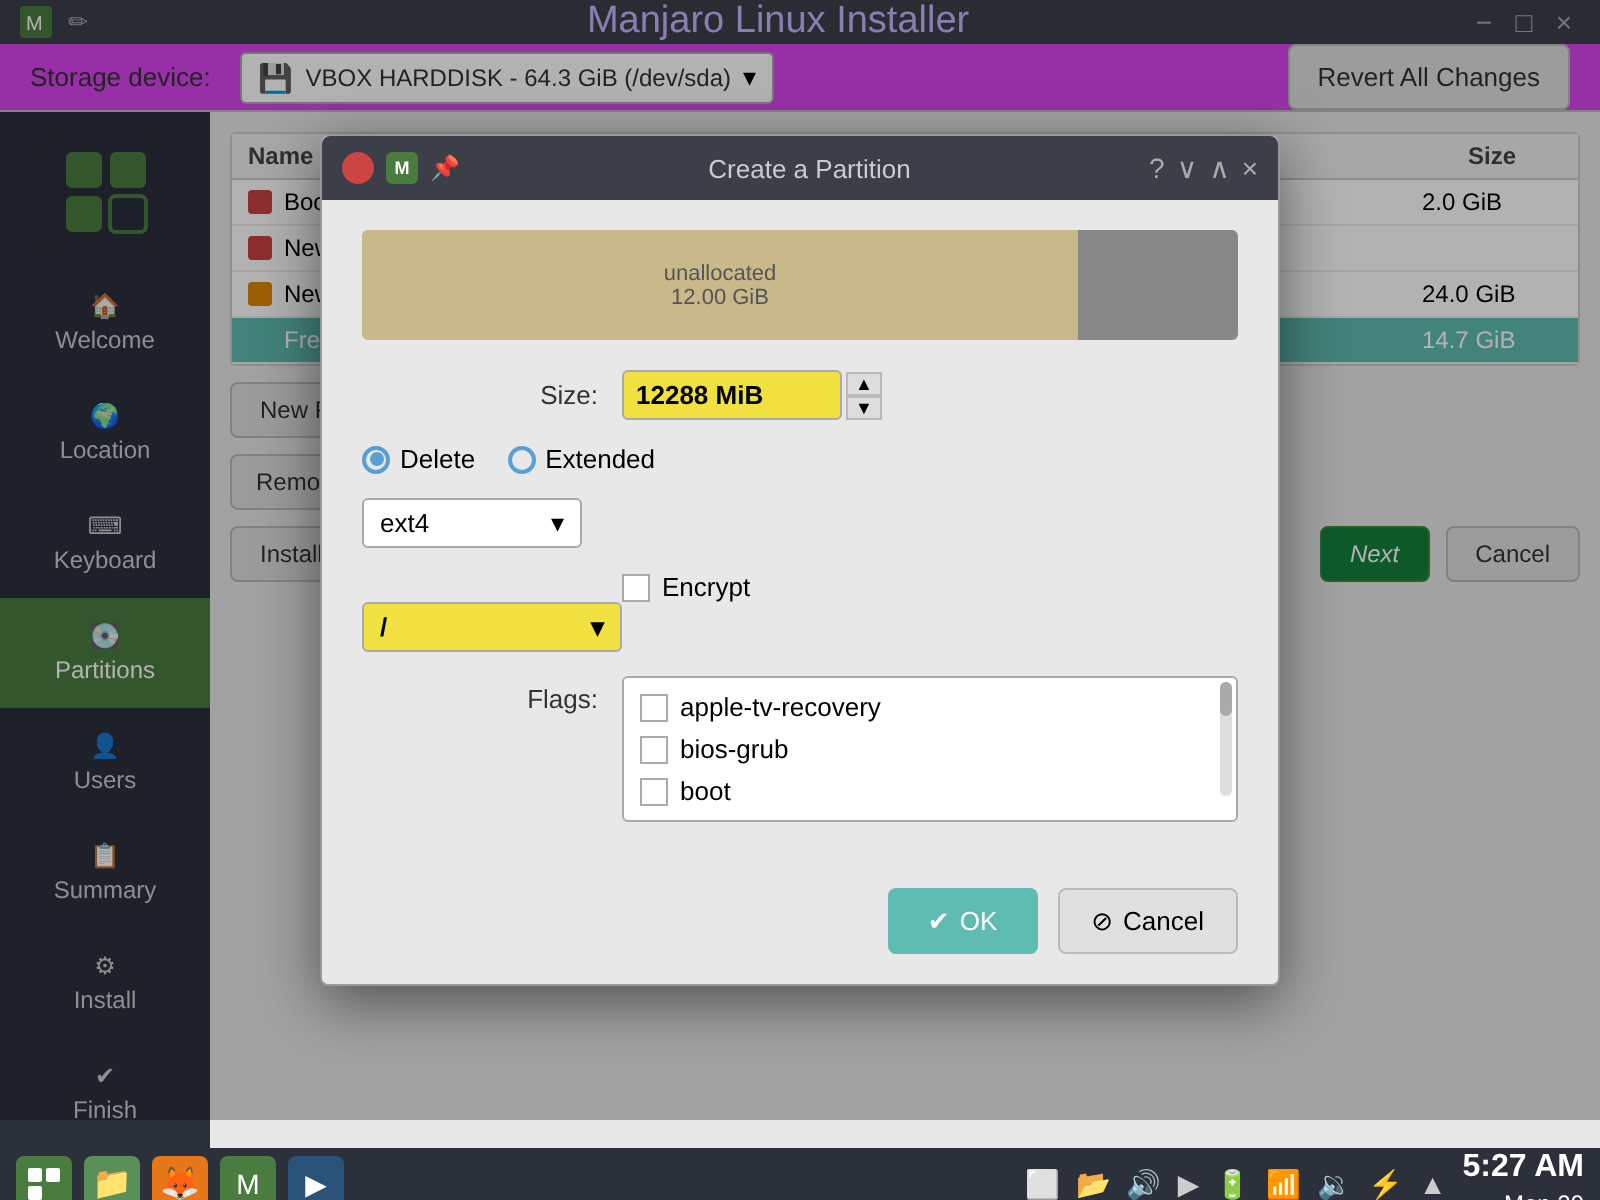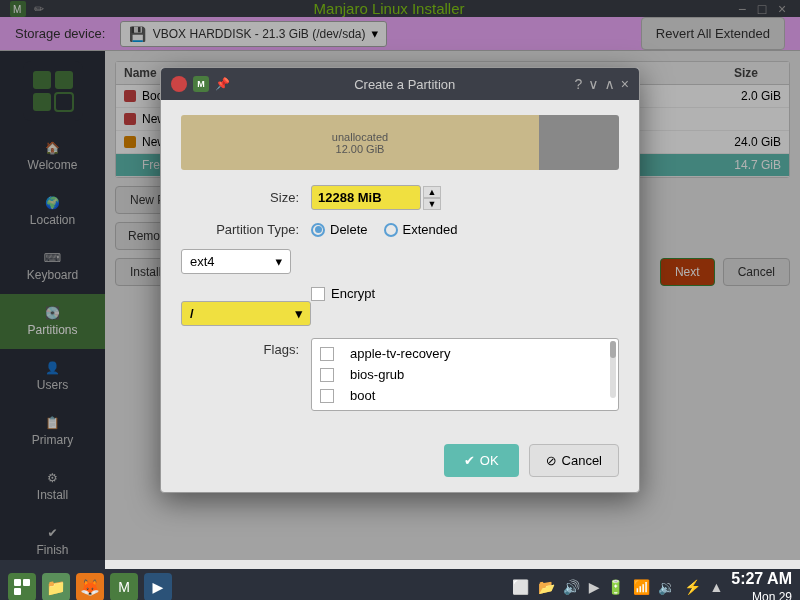--- a/index.html
+++ b/index.html
@@ -5,26 +5,26 @@
     * { box-sizing: border-box; margin: 0; padding: 0; }
     body { width: 800px; height: 600px; overflow: hidden; font-family: 'Segoe UI', sans-serif; font-size: 13px; background: #2b303b; position: relative; }
 
     
     .main-window { width: 800px; height: 600px; background: #e8e8e8; display: flex; flex-direction: column; }
 
     
     .title-bar { height: 30px; background: #3c3f48; display: flex; align-items: center; justify-content: space-between; padding: 0 10px; }
     .title-bar-left { display: flex; align-items: center; gap: 8px; }
     .title-bar-icon { width: 16px; height: 16px; }
-    .title-bar-title { color: #84cc16; font-size: 15px; }
+    .title-bar-title { color: #c4b5fd; font-size: 19px; }
     .title-bar-controls { display: flex; gap: 4px; }
     .tb-btn { width: 16px; height: 16px; border: none; background: none; color: #aaa; cursor: pointer; font-size: 14px; display: flex; align-items: center; justify-content: center; }
 
     
-    .toolbar { height: 60px; background: #f0abfc; border-bottom: 1px solid #bbb; display: flex; align-items: center; padding: 0 15px; gap: 15px; }
+    .toolbar { height: 60px; background: #d946ef; border-bottom: 1px solid #bbb; display: flex; align-items: center; padding: 0 15px; gap: 15px; }
     .storage-label { color: #333; font-size: 13px; }
     .storage-select { display: flex; align-items: center; background: white; border: 1px solid #aaa; border-radius: 3px; padding: 4px 8px; gap: 6px; cursor: pointer; }
     .storage-select-text { font-size: 12px; color: #333; }
     .revert-btn { margin-left: auto; background: #e0e0e0; border: 1px solid #bbb; border-radius: 4px; padding: 8px 14px; cursor: pointer; font-size: 13px; color: #333; }
 
     
     .content-area { flex: 1; display: flex; }
 
     
     .sidebar { width: 105px; background: #2b303b; display: flex; flex-direction: column; align-items: center; padding-top: 10px; }
@@ -40,23 +40,23 @@
     .col-name { flex: 2; }
     .col-type { flex: 1; }
     .col-mount { flex: 1; }
     .col-size { width: 70px; text-align: center; }
     .table-row { display: flex; align-items: center; padding: 4px 8px; border-bottom: 1px solid #eee; font-size: 12px; }
     .table-row.selected { background: #5fbcb0; color: white; }
     .row-color { width: 12px; height: 12px; border-radius: 2px; margin-right: 6px; flex-shrink: 0; }
     .row-name { flex: 2; }
     .row-type { flex: 1; }
     .row-mount { flex: 1; }
-    .row-size { width: 70px; text-align: right; }
+    .row-size { width: 70px; text-align: left; }
     .btn { padding: 6px 14px; border-radius: 4px; border: 1px solid #bbb; background: #e0e0e0; cursor: pointer; font-size: 12px; color: #333; }
-    .btn-primary { background: #c2410c; color: white; border-color: #3a8a3a; }
+    .btn-primary { background: #15803d; color: white; border-color: #3a8a3a; font-style: italic; }
     .btn-danger { background: #e04040; color: white; border-color: #c03030; }
 
     
     .taskbar { height: 40px; background: #2b303b; display: flex; align-items: center; padding: 0 8px; gap: 6px; }
     .taskbar-icon { width: 28px; height: 28px; border-radius: 4px; display: flex; align-items: center; justify-content: center; cursor: pointer; }
     .taskbar-spacer { flex: 1; }
     .taskbar-clock { color: white; text-align: right; font-size: 13px; line-height: 1.3; }
     .taskbar-clock .time { font-size: 16px; font-weight: bold; }
     .taskbar-clock .date { font-size: 12px; }
     .taskbar-right { display: flex; align-items: center; gap: 8px; }
@@ -99,21 +99,21 @@
 
     .checkbox-row { display: flex; align-items: center; margin-bottom: 0; padding-left: 130px; }
     .checkbox-box { width: 14px; height: 14px; border: 1px solid #aaa; background: white; margin-right: 6px; cursor: pointer; }
 
     .mount-select { display: flex; align-items: center; width: 130px; background: #f0e040; border: 1px solid #aaa; border-radius: 3px; padding: 4px 8px; cursor: pointer; justify-content: space-between; font-weight: bold; }
 
     
     .flags-row { display: flex; align-items: flex-start; margin-bottom: 8px; }
     .flags-label { width: 130px; text-align: right; padding-right: 12px; color: #333; font-size: 13px; padding-top: 4px; }
     .flags-list { flex: 1; background: white; border: 1px solid #aaa; border-radius: 3px; max-height: 90px; overflow-y: auto; padding: 4px; position: relative; }
-    .flag-item { display: flex; align-items: center; gap: 16px; padding: 3px 4px; font-size: 13px; cursor: pointer; }
+    .flag-item { display: flex; align-items: center; gap: 6px; padding: 3px 4px; font-size: 13px; cursor: pointer; }
     .flag-checkbox { width: 14px; height: 14px; border: 1px solid #aaa; background: white; flex-shrink: 0; }
     .flags-scrollbar { position: absolute; right: 2px; top: 2px; width: 6px; height: 80%; background: #ddd; border-radius: 3px; }
     .flags-scrollbar-thumb { width: 100%; height: 30%; background: #aaa; border-radius: 3px; }
 
     
     .dialog-buttons { display: flex; justify-content: flex-end; gap: 10px; padding: 10px 20px 15px; }
     .dialog-ok-btn { background: #5fbcb0; color: white; border: none; border-radius: 4px; padding: 8px 20px; cursor: pointer; font-size: 13px; display: flex; align-items: center; gap: 5px; }
     .dialog-cancel-btn { background: #e0e0e0; border: 1px solid #bbb; border-radius: 4px; padding: 8px 16px; cursor: pointer; font-size: 13px; display: flex; align-items: center; gap: 5px; }
 
     
@@ -137,24 +137,24 @@
       <button class="tb-btn">−</button>
       <button class="tb-btn">□</button>
       <button class="tb-btn">×</button>
     </div>
   </div>
 
   <div class="toolbar">
     <span class="storage-label">Storage device:</span>
     <div class="storage-select">
       <span style="font-size:14px;">💾</span>
-      <span class="storage-select-text"> VBOX HARDDISK - 21.3 GiB (/dev/sda)</span>
+      <span class="storage-select-text"> VBOX HARDDISK - 64.3 GiB (/dev/sda)</span>
       <span>▾</span>
     </div>
-    <button class="revert-btn">Revert All Extended</button>
+    <button class="revert-btn">Revert All Changes</button>
   </div>
 
   <div class="content-area">
 
     <div class="sidebar">
 
       <div style="width:60px;height:60px;margin-bottom:8px;">
         <svg viewBox="0 0 60 60">
           <rect width="60" height="60" rx="8" fill="#2b303b"></rect>
           <rect x="10" y="10" width="18" height="18" rx="3" fill="#4a7c3f"></rect>
@@ -178,21 +178,21 @@
       <div class="sidebar-item active">
         <span>💽</span>
         <span>Partitions</span>
       </div>
       <div class="sidebar-item">
         <span>👤</span>
         <span>Users</span>
       </div>
       <div class="sidebar-item">
         <span>📋</span>
-        <span>Primary</span>
+        <span>Summary</span>
       </div>
       <div class="sidebar-item">
         <span>⚙</span>
         <span>Install</span>
       </div>
       <div class="sidebar-item">
         <span>✔</span>
         <span>Finish</span>
       </div>
     </div>
@@ -329,21 +329,20 @@
         <div class="form-control size-input-wrap">
           <input class="size-input" type="text" value="12288 MiB" style="">
           <div class="size-spinner">
             <button class="spin-btn">▲</button>
             <button class="spin-btn">▼</button>
           </div>
         </div>
       </div>
 
       <div class="form-row">
-        <span class="form-label">Partition Type:</span>
         <div class="form-control radio-group">
           <label class="radio-opt">
             <div class="radio-dot checked"></div>
             <span>Delete</span>
           </label>
           <label class="radio-opt">
             <div class="radio-dot"></div>
             <span>Extended</span>
           </label>
         </div>

